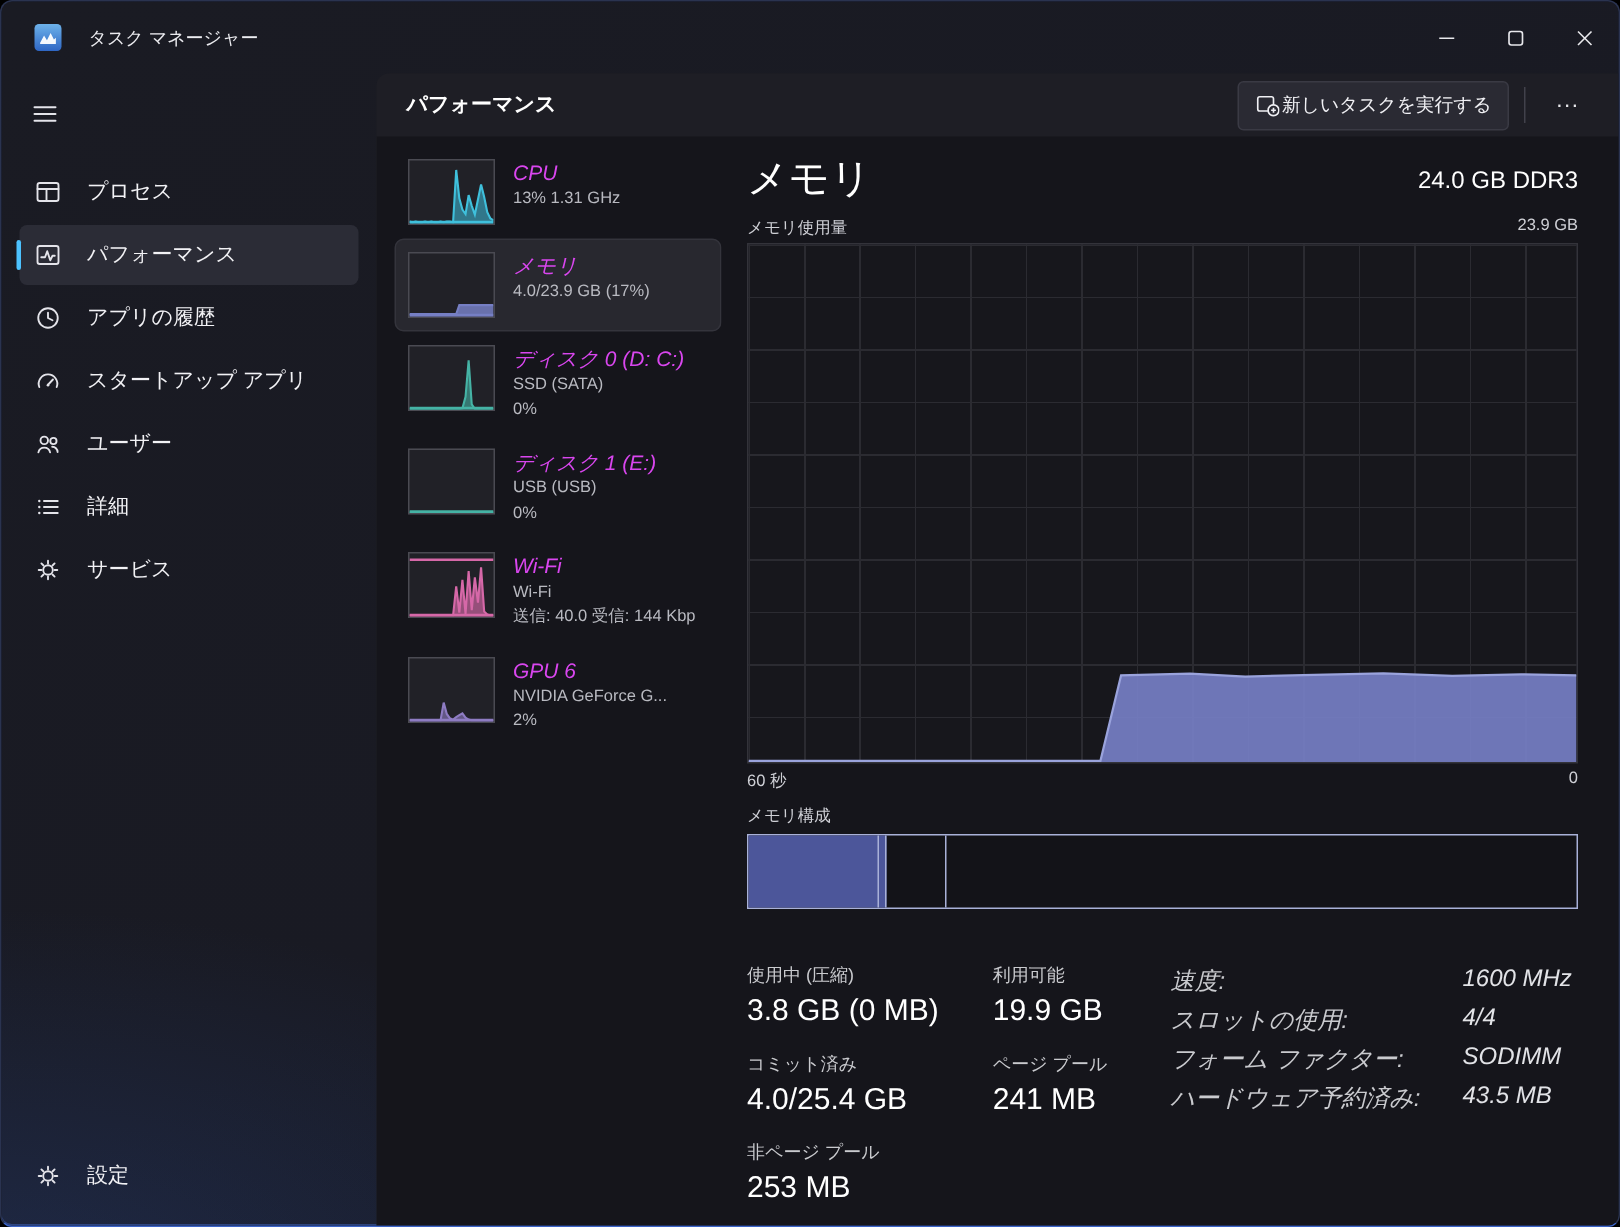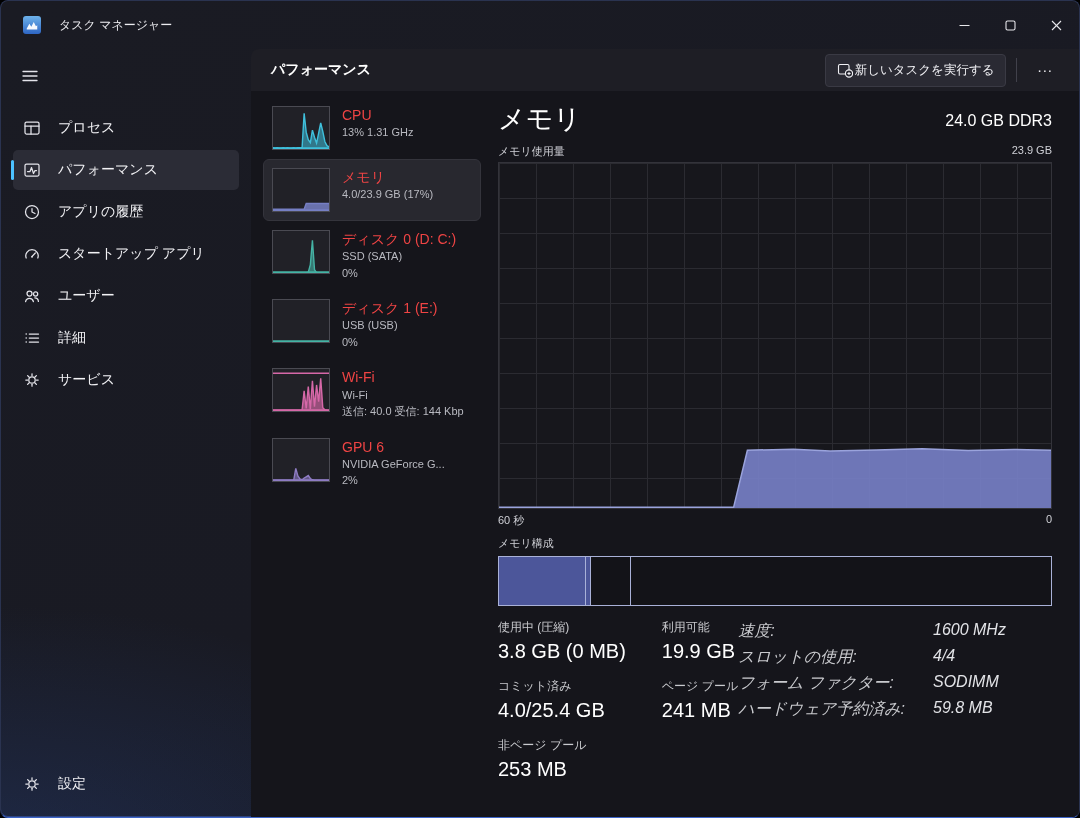--- a/index.html
+++ b/index.html
@@ -44,21 +44,21 @@
   .v-sep{width:1px;height:24px;background:#41414b;margin:0 10px;}
   .more-btn{background:transparent;border:none;color:#e8e8ec;font-size:15px;letter-spacing:1px;padding:2px 10px 10px 10px;}
   .content-main{flex:1;display:flex;min-height:0;background:#15151b;}
   
   .perf-list{width:230px;flex:none;padding:6px 0 0 12px;display:flex;flex-direction:column;overflow:hidden;}
   .perf-item{display:flex;gap:12px;padding:8px 6px 8px 8px;border-radius:6px;align-items:flex-start;background:transparent;border:1px solid transparent;text-align:left;}
   .perf-item.selected{background:#28282f;border-color:#34343c;}
   .mini-chart{width:58px;height:44px;flex:none;background:#212127;border:1px solid #4a4a52;}
   .mini-chart svg{width:100%;height:100%;display:block;}
   .perf-text{min-width:0;overflow:hidden;}
-  .perf-name{font-size:14px;color:#ef4444;line-height:1.3;white-space:nowrap;}
+  .perf-name{font-size:14px;color:#d946ef;line-height:1.3;white-space:nowrap;font-style:italic;}
   .perf-sub{font-size:11px;color:#b9bac1;line-height:1.5;white-space:nowrap;}
   .perf-sub:empty{display:none;}
   
   .detail{flex:1;min-width:0;padding:12px 27px 0 17px;display:flex;flex-direction:column;}
   .detail-top{display:flex;align-items:flex-end;}
   .detail-title{font-size:27px;font-weight:400;line-height:1.2;}
   .detail-total{margin-left:auto;font-size:16px;padding-bottom:5px;}
   .usage-row,.axis-row{display:flex;font-size:11px;color:#cfd0d6;}
   .usage-row{margin-top:9px;gap:12px;}
   .usage-row .right,.axis-row .right{margin-left:auto;}
@@ -66,21 +66,21 @@
     background-image:
       repeating-linear-gradient(to right, #2b2b31 0 1px, transparent 1px 37px),
       repeating-linear-gradient(to bottom, #2b2b31 0 1px, transparent 1px 35px);}
   .chart-box svg{position:absolute;inset:0;width:100%;height:100%;}
   .axis-row{margin-top:4px;}
   .comp-label{font-size:11px;color:#cfd0d6;margin-top:8px;}
   .comp-bar{height:50px;margin-top:5px;border:1px solid var(--compborder);display:flex;background:#131318;}
   .comp-seg{height:100%;border-right:1px solid var(--compborder);}
   .comp-seg:last-child{border-right:none;}
   .comp-seg.filled{background:var(--compfill);}
-  .stats-row{display:flex;margin-top:13px;}
+  .stats-row{display:flex;gap:42px;margin-top:36px;}
   .stats-grid{display:grid;grid-template-columns:max-content max-content;column-gap:36px;row-gap:15px;}
   .stat-label{font-size:12px;color:#c9cace;margin-bottom:4px;white-space:nowrap;}
   .stat-value{font-size:20px;color:#fff;white-space:nowrap;}
   .hw-grid{display:grid;grid-template-columns:max-content max-content;column-gap:28px;row-gap:5px;font-size:16px;color:#c9cace;align-content:start;padding-top:2px;font-style:italic;}
   .hw-value{color:#e2e3e7;}
 </style>
 </head>
 <body>
 
 <div class="window">
@@ -400,20 +400,20 @@
             </div>
 
             <div class="hw-grid">
               <div>速度:</div>
               <div class="hw-value">1600 MHz</div>
               <div>スロットの使用:</div>
               <div class="hw-value">4/4</div>
               <div>フォーム ファクター:</div>
               <div class="hw-value">SODIMM</div>
               <div>ハードウェア予約済み:</div>
-              <div class="hw-value">59.8 MB</div>
+              <div class="hw-value">43.5 MB</div>
             </div>
           </div>
         </div>
       </div>
     </div>
   </div>
 </div>
 
 </body></html>

